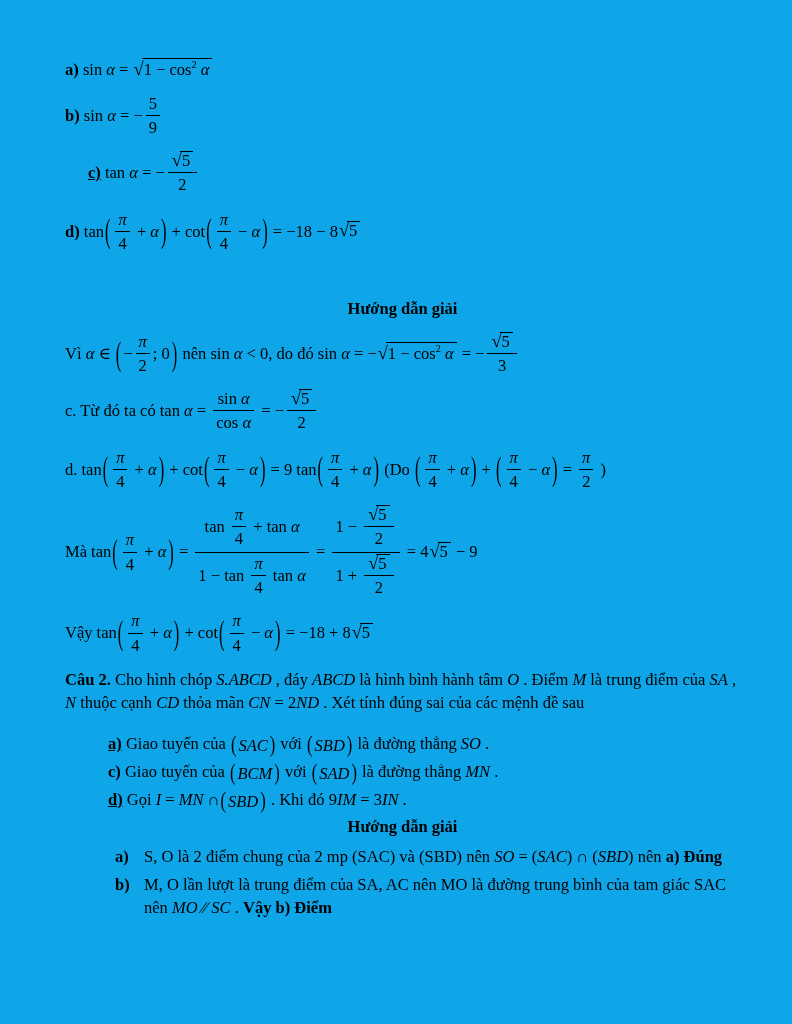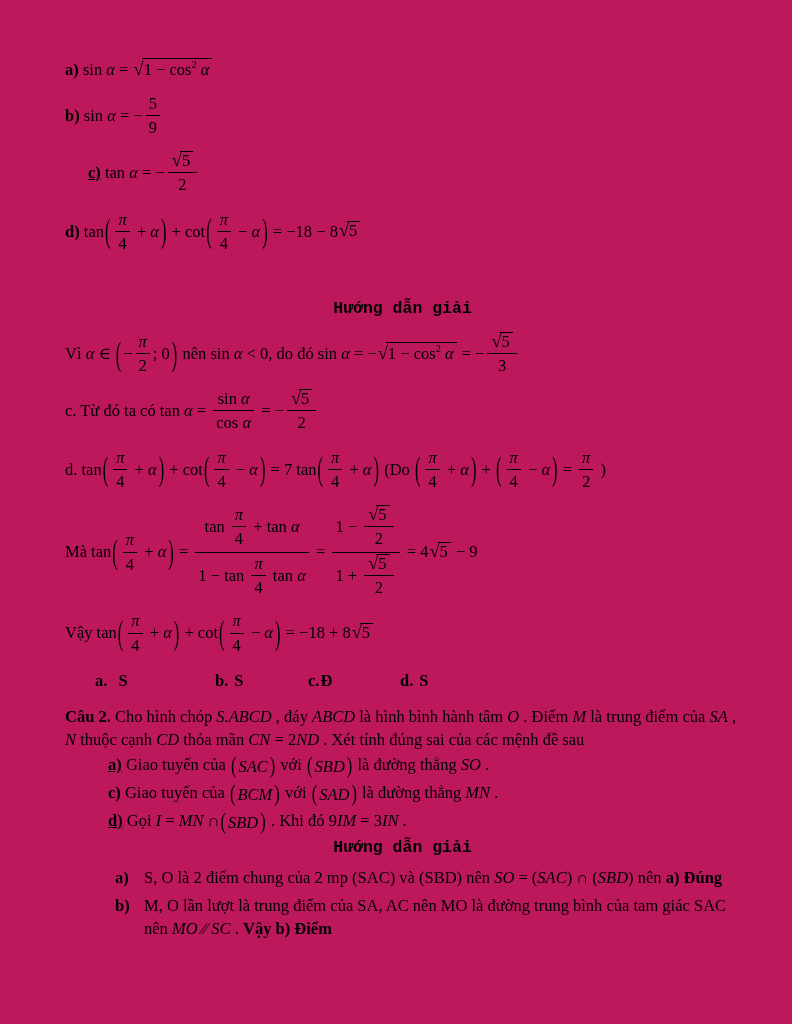--- a/index.html
+++ b/index.html
@@ -1,18 +1,18 @@
 <!DOCTYPE html>
 <html><head>
 <meta charset="utf-8">
 <style>
   * { margin:0; padding:0; box-sizing:border-box; }
   html,body { background:#e8e8e8; }
   .page {
-    width:792px; height:1024px; background:#be185d; color:#000000;
+    width:792px; height:1024px; background:#0ea5e9; color:#000000;
     font-family:"Liberation Serif","DejaVu Serif",serif;
     font-size:16.5px; line-height:1.3;
     padding:58px 52px 0 65px; overflow:hidden; position:relative;
   }
   .line { margin:0; }
   
   .mr { font-style:normal; }
   .mi { font-style:italic; }
   .mb { font-weight:bold; }
   .mbu { font-weight:bold; text-decoration:underline; }
@@ -23,37 +23,37 @@
   .mq { display:inline-flex; align-items:baseline; margin:0 1px; white-space:nowrap; }
   .mq > .rad { font-size:1.12em; line-height:1; margin-right:-2px; }
   .mq > .bod { border-top:1.3px solid #000; padding:0 3px 0 2px; line-height:1.15; }
   .mp { display:inline-flex; align-items:center; vertical-align:middle; margin:0 1px; white-space:nowrap; }
   .mp > .pl, .mp > .pr { display:inline-block; line-height:1; font-weight:400; }
   .mp > .pm { display:inline-block; padding:0 2px; }
   
   #q1b { margin-top:14px; }
   #q1c { margin-top:11px;margin-left:23px; }
   #q1d { margin-top:13px; }
-  .heading { text-align:center; font-weight:bold;font-family:Liberation Mono, monospace; }
+  .heading { text-align:center; font-weight:bold; }
   #head1 { margin-top:42px; }
   #svi  { margin-top:13px; }
   #sc   { margin-top:11px; }
   #sd   { margin-top:13px; }
   #sma  { margin-top:12px; }
   #svay { margin-top:11px; }
   #dapan { margin-top:15px; font-weight:bold; }
   #answers { position:relative; height:24px; margin-top:13px; font-weight:bold; }
   #answers .ans { position:absolute; top:0; white-space:pre; }
   #answers .ans:nth-child(1){ left:30px; }  #answers .ans:nth-child(1) .v{ margin-left:11px; }
   #answers .ans:nth-child(2){ left:150px; } #answers .ans:nth-child(2) .v{ margin-left:6px; }
   #answers .ans:nth-child(3){ left:243px; } #answers .ans:nth-child(3) .v{ margin-left:1px; }
   #answers .ans:nth-child(4){ left:335px; } #answers .ans:nth-child(4) .v{ margin-left:6px; }
   #cau2 { margin-top:12px; line-height:1.36; }
   .q2opt { margin-left:43px; margin-top:5px; }
-  #q2oa { margin-top:3px; }
+  #q2oa { margin-top:19px; }
   #head2 { margin-top:4px; }
   .solrow { display:flex; margin-left:50px; margin-top:5px; line-height:1.38; }
   .solrow .lab { width:29px; flex:none; font-weight:bold; }
   .solrow .txt { flex:1; }
   #sol-a { margin-top:9px; }
 </style>
 </head>
 <body>
 
 <div class="page">
@@ -128,21 +128,21 @@
             <span class="d"><span class="mr">4</span></span>
           </span><span class="mr"> + </span><span class="mi">α</span></span>
         <span class="pr" style="transform: scaleY(2.1);">)</span>
       </span><span class="mr"> + cot</span><span class="mp">
         <span class="pl" style="transform: scaleY(2.1);">(</span>
         <span class="pm"><span class="mf">
             <span class="n"><span class="mi">π</span></span>
             <span class="d"><span class="mr">4</span></span>
           </span><span class="mr"> − </span><span class="mi">α</span></span>
         <span class="pr" style="transform: scaleY(2.1);">)</span>
-      </span><span class="mr"> = 7 tan</span><span class="mp">
+      </span><span class="mr"> = 9 tan</span><span class="mp">
         <span class="pl" style="transform: scaleY(2.1);">(</span>
         <span class="pm"><span class="mf">
             <span class="n"><span class="mi">π</span></span>
             <span class="d"><span class="mr">4</span></span>
           </span><span class="mr"> + </span><span class="mi">α</span></span>
         <span class="pr" style="transform: scaleY(2.1);">)</span>
       </span><span class="mr"> (Do </span><span class="mp">
         <span class="pl" style="transform: scaleY(2.1);">(</span>
         <span class="pm"><span class="mf">
             <span class="n"><span class="mi">π</span></span>
@@ -208,26 +208,20 @@
             <span class="n"><span class="mi">π</span></span>
             <span class="d"><span class="mr">4</span></span>
           </span><span class="mr"> − </span><span class="mi">α</span></span>
         <span class="pr" style="transform: scaleY(2.1);">)</span>
       </span><span class="mr"> = −18 + 8</span><span class="mq">
         <span class="rad">√</span>
         <span class="bod"><span class="mr">5</span></span>
       </span></div>
 
 
-  <div id="answers">
-    <span class="ans"><span>a.</span><span class="v">S</span></span>
-    <span class="ans"><span>b.</span><span class="v">S</span></span>
-    <span class="ans"><span>c.</span><span class="v">Đ</span></span>
-    <span class="ans"><span>d.</span><span class="v">S</span></span>
-  </div>
 
   <div class="line" id="cau2"><span class="mb">Câu 2.</span><span class="mr"> Cho hình chóp </span><span class="mi">S.ABCD</span><span class="mr"> , đáy </span><span class="mi">ABCD</span><span class="mr"> là hình bình hành tâm </span><span class="mi">O</span><span class="mr"> . Điểm </span><span class="mi">M</span><span class="mr"> là trung điểm của </span><span class="mi">SA</span><span class="mr"> , </span><span class="mi">N</span><span class="mr"> thuộc cạnh </span><span class="mi">CD</span><span class="mr"> thỏa mãn </span><span class="mi">CN</span><span class="mr"> = 2</span><span class="mi">ND</span><span class="mr"> . Xét tính đúng sai của các mệnh đề sau</span></div>
 
   <div class="line q2opt" id="q2oa"><span class="mbu">a)</span><span class="mr"> Giao tuyến của </span><span class="mp">
         <span class="pl" style="transform: scaleY(1.4);">(</span>
         <span class="pm"><span class="mi">SAC</span></span>
         <span class="pr" style="transform: scaleY(1.4);">)</span>
       </span><span class="mr"> với </span><span class="mp">
         <span class="pl" style="transform: scaleY(1.4);">(</span>
         <span class="pm"><span class="mi">SBD</span></span>

